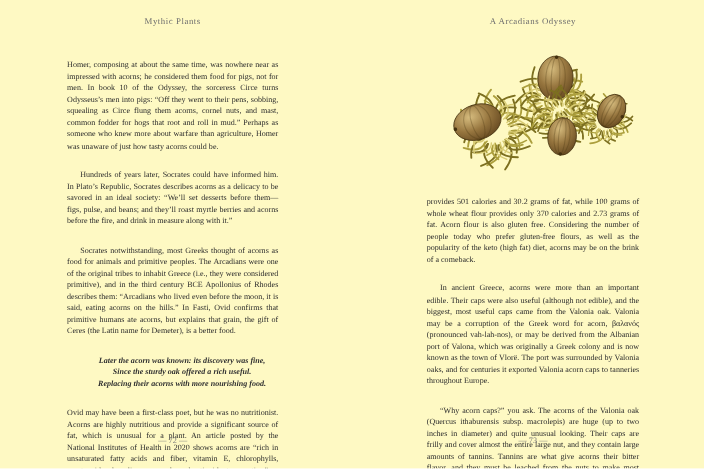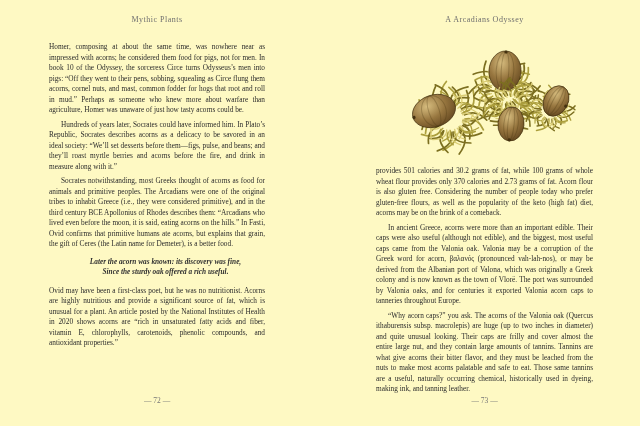--- a/index.html
+++ b/index.html
@@ -11,21 +11,21 @@
     position:absolute;top:15px;font-size:8px;letter-spacing:0.5px;
     color:#6e6e6e;text-align:center;
   }
   .running-head.left{left:45px;width:224px;}
   .running-head.right{left:372px;width:225px;}
   .body-col{
     position:absolute;font-size:7.3px;line-height:10.5px;text-align:justify;
   }
   .body-col.left{left:45px;top:38px;width:224px;}
   .body-col.right{left:372px;top:162px;width:225px;}
-  .para{margin:4px;text-align:justify;}
+  .para{margin:16px;text-align:justify;}
   .para.indent{text-indent:12px;}
   .quote{
     margin:7px 0 8px 17px;font-style:italic;font-weight:600;
     font-size:7.3px;line-height:10.5px;text-align:center;color:#303030;
   }
   .quote-line{margin:0;}
   .folio{
     position:absolute;top:396px;font-size:7.5px;color:#767676;text-align:center;
   }
   .folio.left{left:45px;width:224px;}
@@ -42,20 +42,21 @@
 
     <div class="body-col left">
       <div id="left-paras">
           <p class="para">Homer, composing at about the same time, was nowhere near as impressed with acorns; he considered them food for pigs, not for men. In book 10 of the Odyssey, the sorceress Circe turns Odysseus’s men into pigs: “Off they went to their pens, sobbing, squealing as Circe flung them acorns, cornel nuts, and mast, common fodder for hogs that root and roll in mud.” Perhaps as someone who knew more about warfare than agriculture, Homer was unaware of just how tasty acorns could be.</p>
           <p class="para indent">Hundreds of years later, Socrates could have informed him. In Plato’s Republic, Socrates describes acorns as a delicacy to be savored in an ideal society: “We’ll set desserts before them—figs, pulse, and beans; and they’ll roast myrtle berries and acorns before the fire, and drink in measure along with it.”</p>
           <p class="para indent">Socrates notwithstanding, most Greeks thought of acorns as food for animals and primitive peoples. The Arcadians were one of the original tribes to inhabit Greece (i.e., they were considered primitive), and in the third century BCE Apollonius of Rhodes describes them: “Arcadians who lived even before the moon, it is said, eating acorns on the hills.” In Fasti, Ovid confirms that primitive humans ate acorns, but explains that grain, the gift of Ceres (the Latin name for Demeter), is a better food.</p>
         </div>
       <div id="left-quote" class="quote">
           <div class="quote-line">Later the acorn was known: its discovery was fine,</div>
           <div class="quote-line">Since the sturdy oak offered a rich useful.</div>
+          <div class="quote-line">Replacing their acorns with more nourishing food.</div>
         </div>
       <div id="left-paras-2">
           <p class="para">Ovid may have been a first-class poet, but he was no nutritionist. Acorns are highly nutritious and provide a significant source of fat, which is unusual for a plant. An article posted by the National Institutes of Health in 2020 shows acorns are “rich in unsaturated fatty acids and fiber, vitamin E, chlorophylls, carotenoids, phenolic compounds, and antioxidant properties.”</p>
         </div>
     </div>
 
     <div class="folio left">— 72 —</div>
   </section>
 
   <section>

